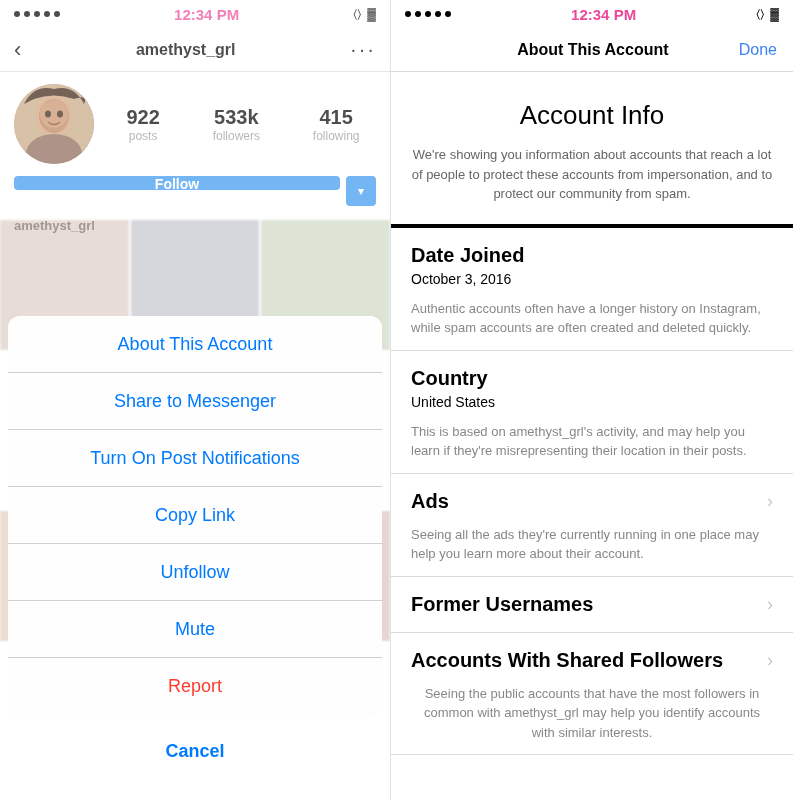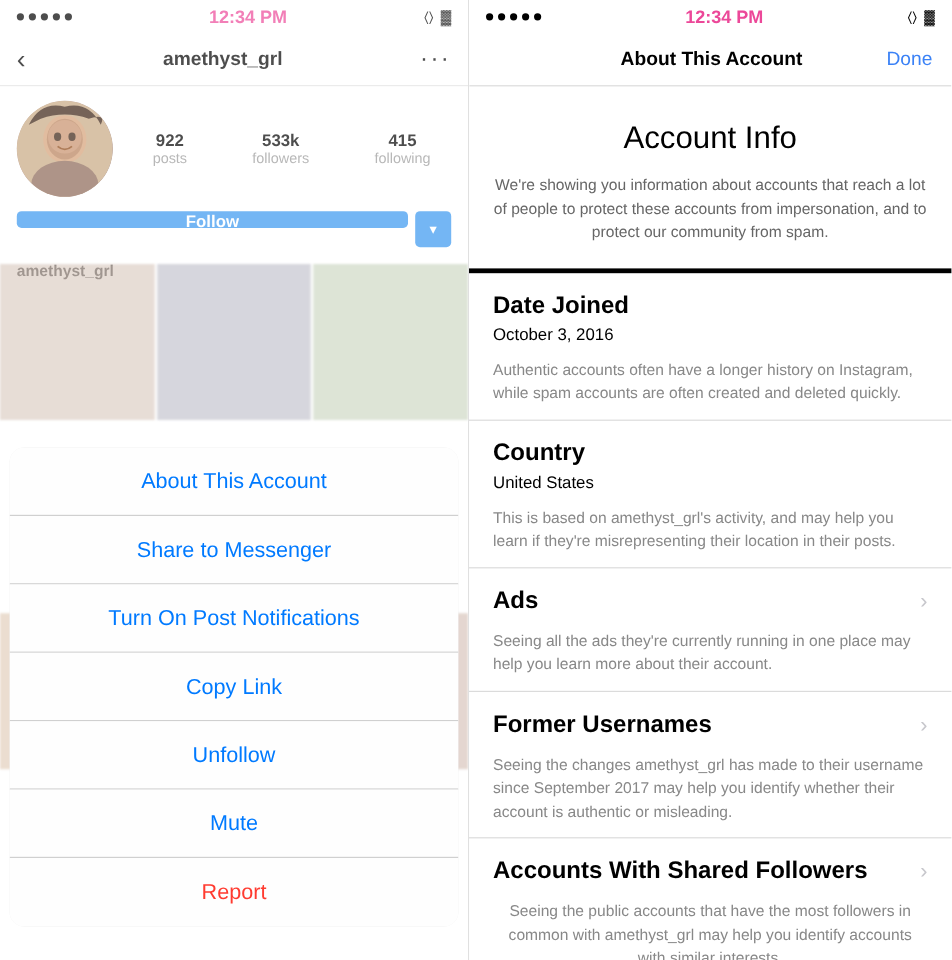--- a/index.html
+++ b/index.html
@@ -68,21 +68,21 @@
       flex-shrink: 0;
       position: relative;
     }
     .stats-row {
       display: flex;
       gap: 20px;
       flex: 1;
       justify-content: space-around;
     }
     .stat-item { text-align: center; }
-    .stat-number { font-size: 14px; font-weight: 600; color: #000; }
+    .stat-number { font-size: 20px; font-weight: 600; color: #000; }
     .stat-label { font-size: 12px; color: #999; }
 
     
     .follow-row {
       padding: 0 14px 12px;
       display: flex;
       gap: 6px;
     }
     .follow-btn {
       flex: 1;
@@ -388,20 +388,21 @@
   <div class="action-sheet">
     <div class="action-sheet-group">
       <div class="action-item">About This Account</div>
       <div class="action-item">Share to Messenger</div>
       <div class="action-item">Turn On Post Notifications</div>
       <div class="action-item">Copy Link</div>
       <div class="action-item">Unfollow</div>
       <div class="action-item">Mute</div>
       <div class="action-item red">Report</div>
     </div>
+    <div class="action-cancel">Cancel</div>
   </div>
 
 </div>
 
 <div class="panel-divider"></div>
 
 <div class="right-panel">
 
   <div class="status-bar-right">
     <div class="status-dots">
@@ -455,21 +456,20 @@
         <span class="chevron-right">›</span>
       </div>
       <div class="info-section-desc">Seeing all the ads they're currently running in one place may help you learn more about their account.</div>
     </div>
 
     <div class="info-section" style="cursor:pointer;">
       <div class="info-section-header">
         <div class="info-section-title">Former Usernames</div>
         <span class="chevron-right">›</span>
       </div>
-      <div class="info-section-desc">Seeing the changes amethyst_grl has made to their username since September 2017 may help you identify whether their account is authentic or misleading.</div>
     </div>
 
     <div class="info-section" style="cursor:pointer;text-align:center;">
       <div class="info-section-header">
         <div class="info-section-title">Accounts With Shared Followers</div>
         <span class="chevron-right">›</span>
       </div>
       <div class="info-section-desc">Seeing the public accounts that have the most followers in common with amethyst_grl may help you identify accounts with similar interests.</div>
     </div>
 

